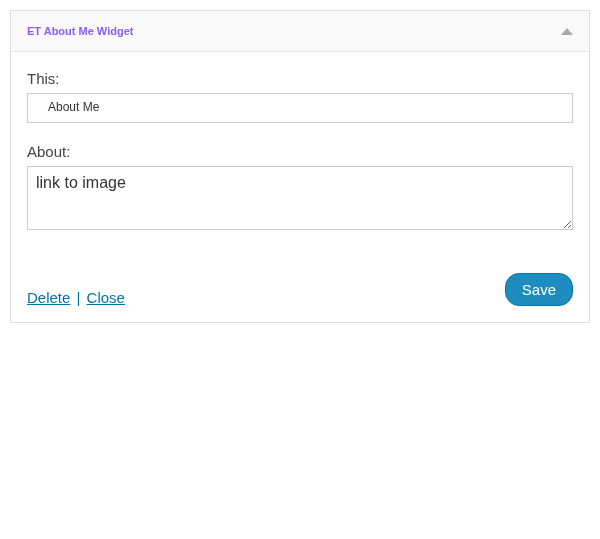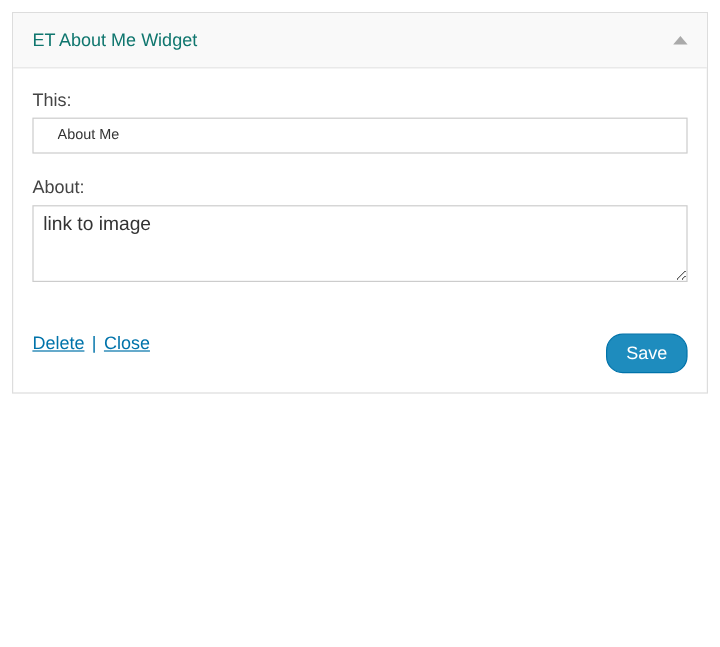--- a/index.html
+++ b/index.html
@@ -23,23 +23,23 @@
   .widget-header {
     background: #f9f9f9;
     border-bottom: 1px solid #e5e5e5;
     padding: 14px 16px;
     display: flex;
     align-items: center;
     justify-content: space-between;
     cursor: pointer;
   }
   .widget-title {
-    font-weight: 400;
-    font-size: 15px;
-    color: #0f766e;
+    font-weight: 700;
+    font-size: 11px;
+    color: #8b5cf6;
   }
   .toggle-arrow {
     width: 0;
     height: 0;
     border-left: 6px solid transparent;
     border-right: 6px solid transparent;
     border-bottom: 7px solid #aaa;
   }
   .widget-body {
     padding: 18px 16px 14px 16px;
@@ -74,21 +74,21 @@
   }
   .ta-image {
     height: 64px;
   }
   .ta-text {
     height: 130px;
   }
   .widget-footer {
     padding: 6px 16px 16px 16px;
     display: flex;
-    align-items: flex-start;
+    align-items: flex-end;
     justify-content: space-between;
   }
   .footer-links {
     font-size: 15px;
   }
   .footer-links a {
     color: #0073aa;
     text-decoration: underline;
     cursor: pointer;
   }

